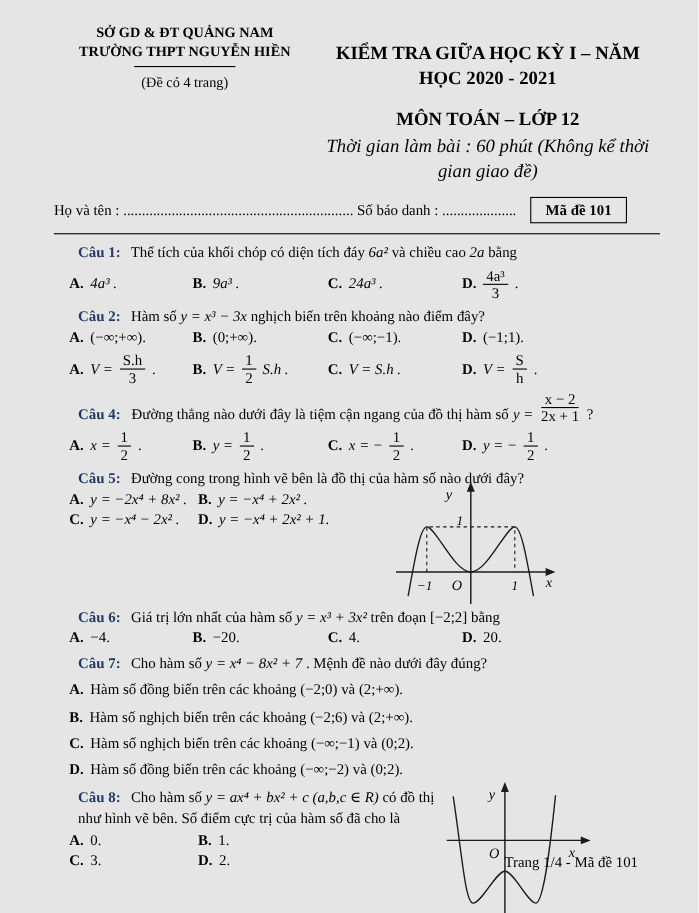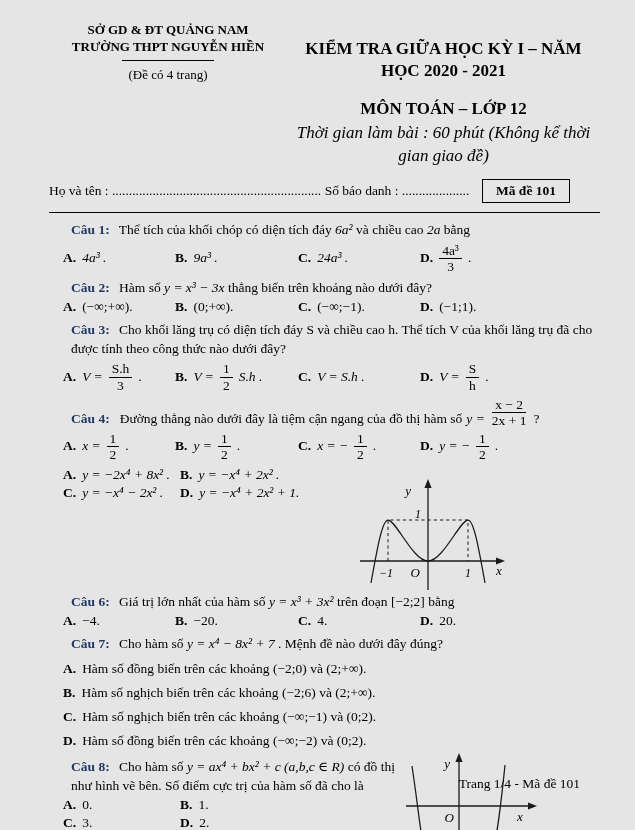--- a/index.html
+++ b/index.html
@@ -109,21 +109,21 @@
           <span>.</span>
         </span>
     </div>
   </div>
 
   <div class="q">
     <div class="q-head">
       <span class="q-label">Câu 2:</span>
       <span>Hàm số</span>
       <span class="math">y = x³ − 3x</span>
-      <span>thẳng biến trên khoảng nào dưới đây?</span>
+      <span>nghịch biến trên khoảng nào điểm đây?</span>
     </div>
     <div class="opts">
       <span class="opt">
           <span class="opt-key">A.</span>
           <span>(−∞;+∞).</span>
         </span>
       <span class="opt">
           <span class="opt-key">B.</span>
           <span>(0;+∞).</span>
         </span>
@@ -132,24 +132,20 @@
           <span>(−∞;−1).</span>
         </span>
       <span class="opt">
           <span class="opt-key">D.</span>
           <span>(−1;1).</span>
         </span>
     </div>
   </div>
 
   <div class="q">
-    <div class="q-head">
-      <span class="q-label">Câu 3:</span>
-      <span>Cho khối lăng trụ có diện tích đáy S và chiều cao h. Thể tích V của khối lăng trụ đã cho được tính theo công thức nào dưới đây?</span>
-    </div>
     <div class="opts frac-row">
       <span class="opt">
           <span class="opt-key">A.</span>
           <span class="math">V =</span>
           <span class="frac">
             <span class="fnum">S.h</span>
             <span class="fden">3</span>
           </span>
           <span>.</span>
         </span>
@@ -223,20 +219,24 @@
           <span class="frac">
             <span class="fnum">1</span>
             <span class="fden">2</span>
           </span>
           <span>.</span>
         </span>
     </div>
   </div>
 
   <div class="q q5">
+    <div class="q-head">
+      <span class="q-label">Câu 5:</span>
+      <span>Đường cong trong hình vẽ bên là đồ thị của hàm số nào dưới đây?</span>
+    </div>
     <div class="opts two-col">
       <span class="opt">
           <span class="opt-key">A.</span>
           <span class="math">y = −2x⁴ + 8x² .</span>
         </span>
       <span class="opt">
           <span class="opt-key">B.</span>
           <span class="math">y = −x⁴ + 2x² .</span>
         </span>
       <span class="opt">

